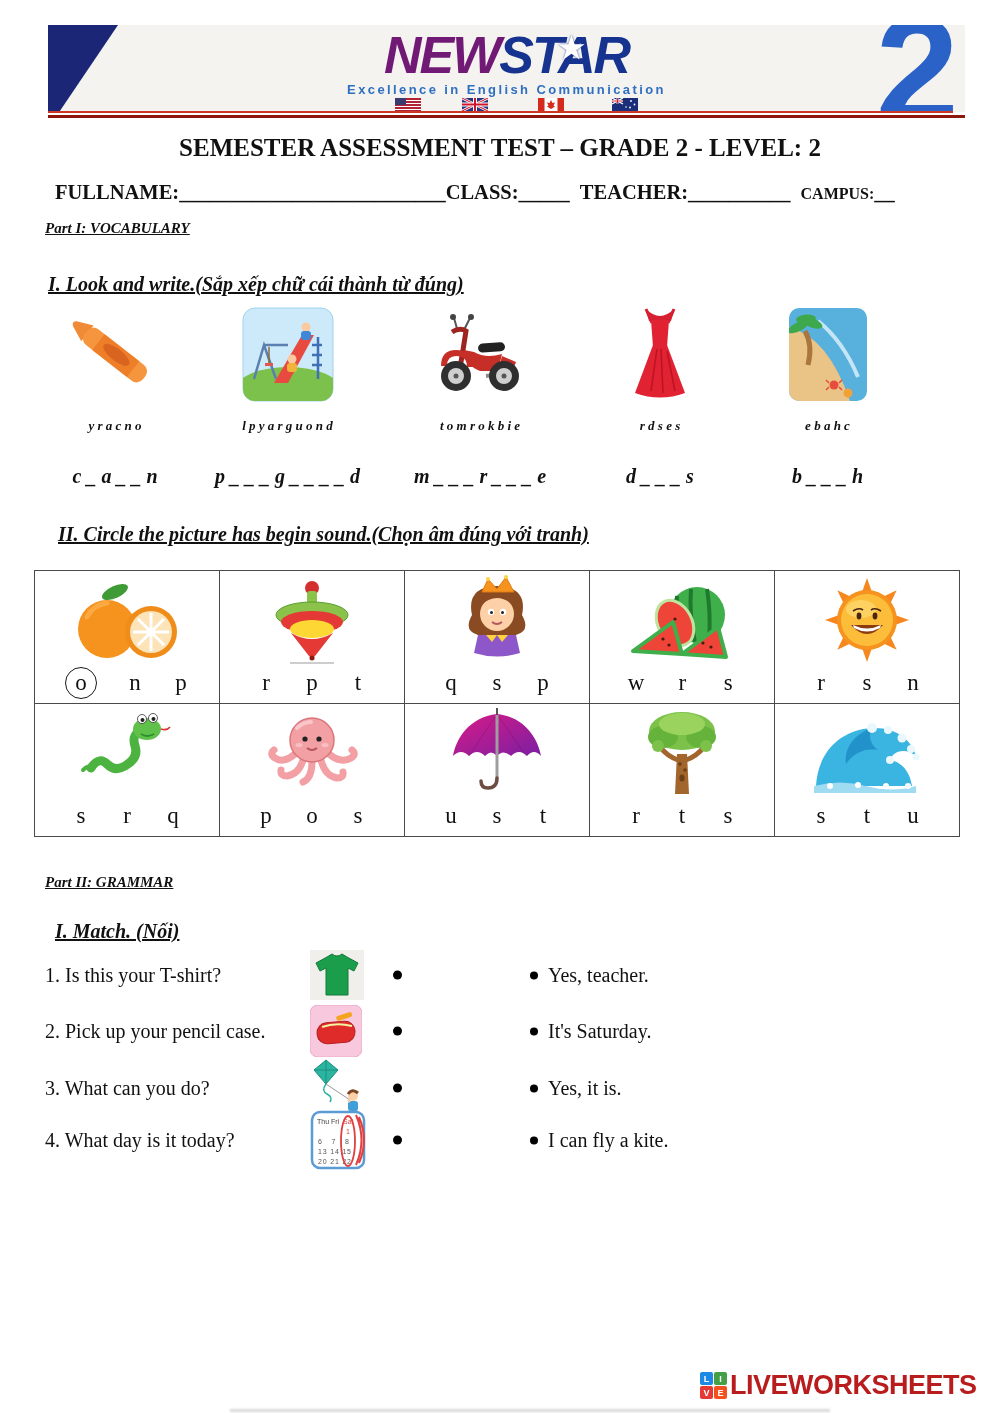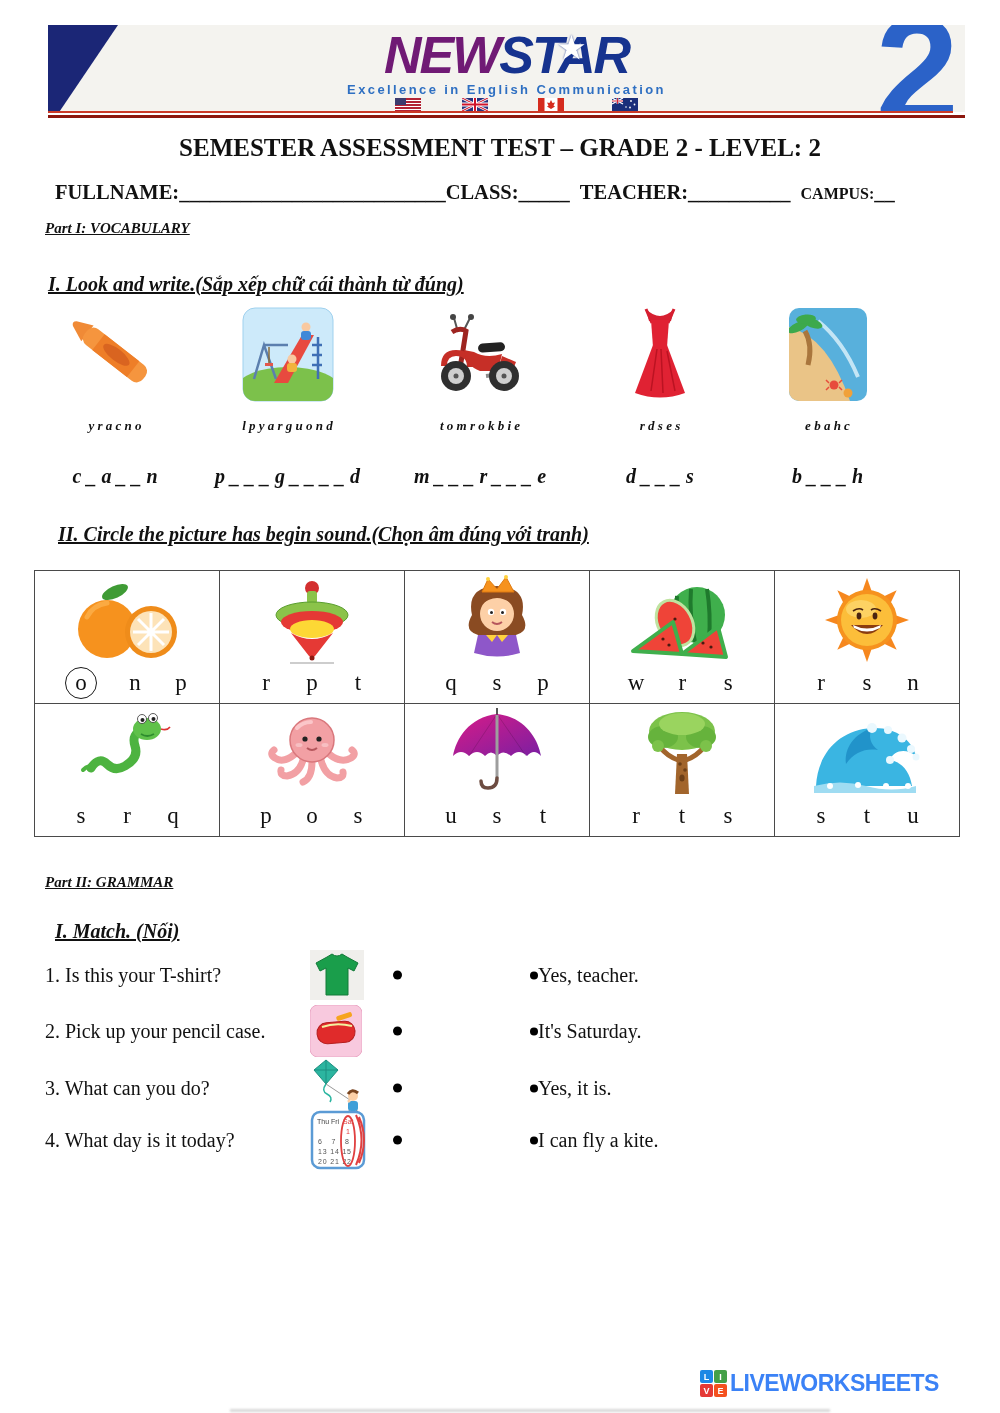--- a/index.html
+++ b/index.html
@@ -52,30 +52,30 @@
   .letter{display:inline-block;min-width:16px;text-align:center;cursor:pointer;}
   .circle{display:inline-flex;width:30px;height:30px;border:1.6px solid #1a1a1a;border-radius:50%;
           align-items:center;justify-content:center;}
   
   .match-row{position:absolute;left:0;width:100%;}
   .match-q{position:absolute;left:45px;top:50%;transform:translateY(-50%);font-size:20px;white-space:nowrap;}
   .match-img{position:absolute;left:310px;top:50%;transform:translateY(-50%);line-height:0;}
   .dot{width:9px;height:9px;border-radius:50%;background:#000;display:inline-block;}
   .match-dot-left{position:absolute;left:393px;top:50%;transform:translateY(-50%);}
   .match-ans{position:absolute;left:530px;top:50%;transform:translateY(-50%);
-             display:flex;align-items:center;font-size:20px;white-space:nowrap;}
+             display:flex;align-items:center;gap:10px;font-size:20px;white-space:nowrap;}
   .match-ans .dot{width:8px;height:8px;}
   
   .lw-logo{position:absolute;left:700px;top:1370px;display:flex;align-items:center;gap:3px;}
   .lw-squares{display:grid;grid-template-columns:13px 13px;grid-template-rows:13px 13px;gap:1px;}
   .lw-sq{display:flex;align-items:center;justify-content:center;color:#fff;
          font-family:"Liberation Sans",sans-serif;font-weight:bold;font-size:9px;border-radius:2px;}
   .sq-l{background:#1e88e5;} .sq-i{background:#43a047;} .sq-v{background:#e53935;} .sq-e{background:#f4511e;}
-  .lw-text{font-family:"Liberation Sans",sans-serif;font-weight:bold;font-size:23px;
-           color:#3b82f6;letter-spacing:-0.5px;}
+  .lw-text{font-family:"Liberation Sans",sans-serif;font-weight:bold;font-size:27px;
+           color:#b91c1c;letter-spacing:-0.5px;}
   .bottom-smudge{position:absolute;left:230px;bottom:1px;width:600px;height:3px;background:#cfcfcf;
                  filter:blur(1.2px);opacity:.8;}
 </style>
 </head>
 <body>
 
 <div class="page">
 
   <div class="banner">
     <div class="navy-shape"></div>

